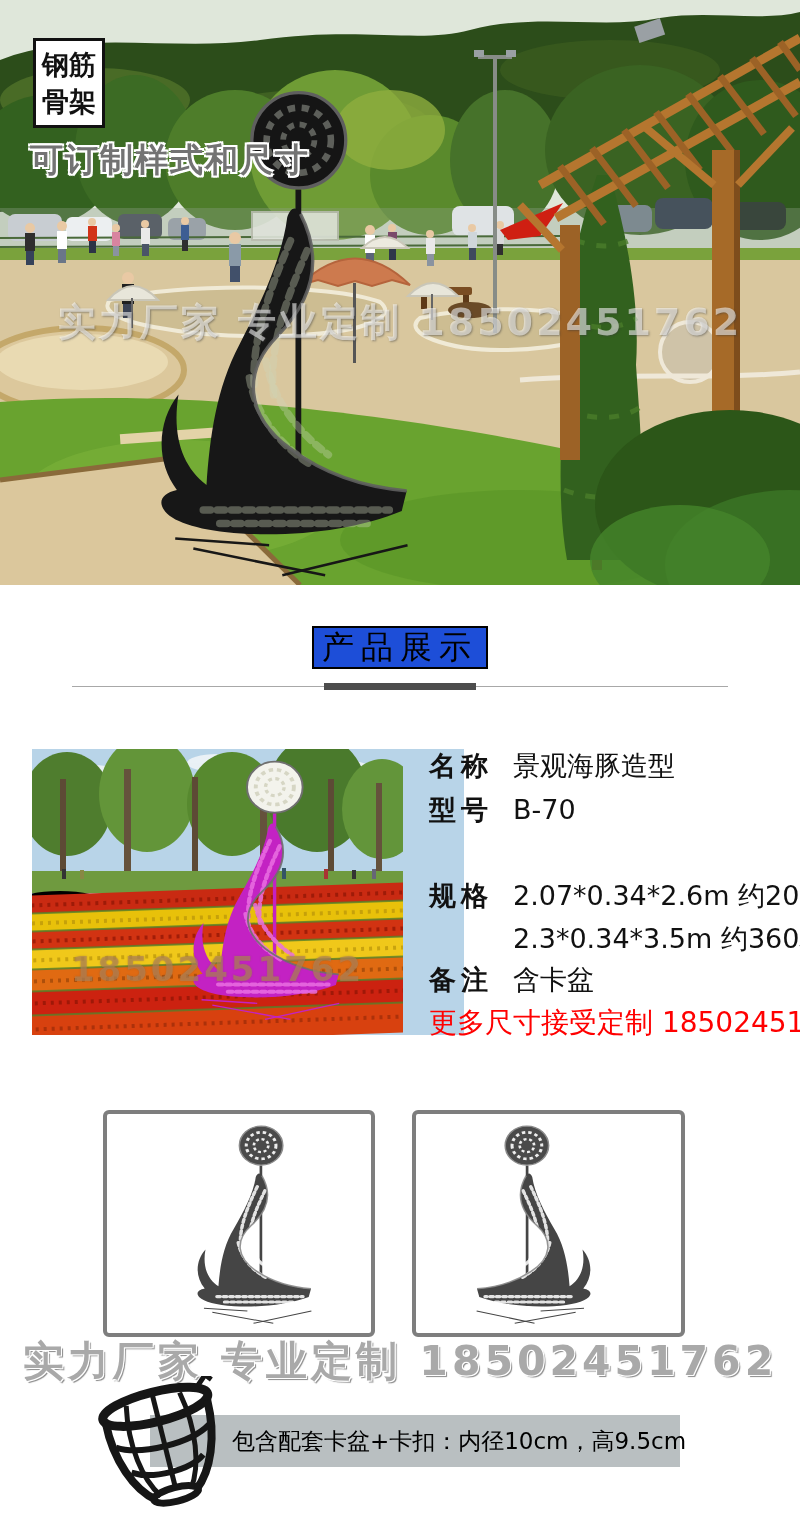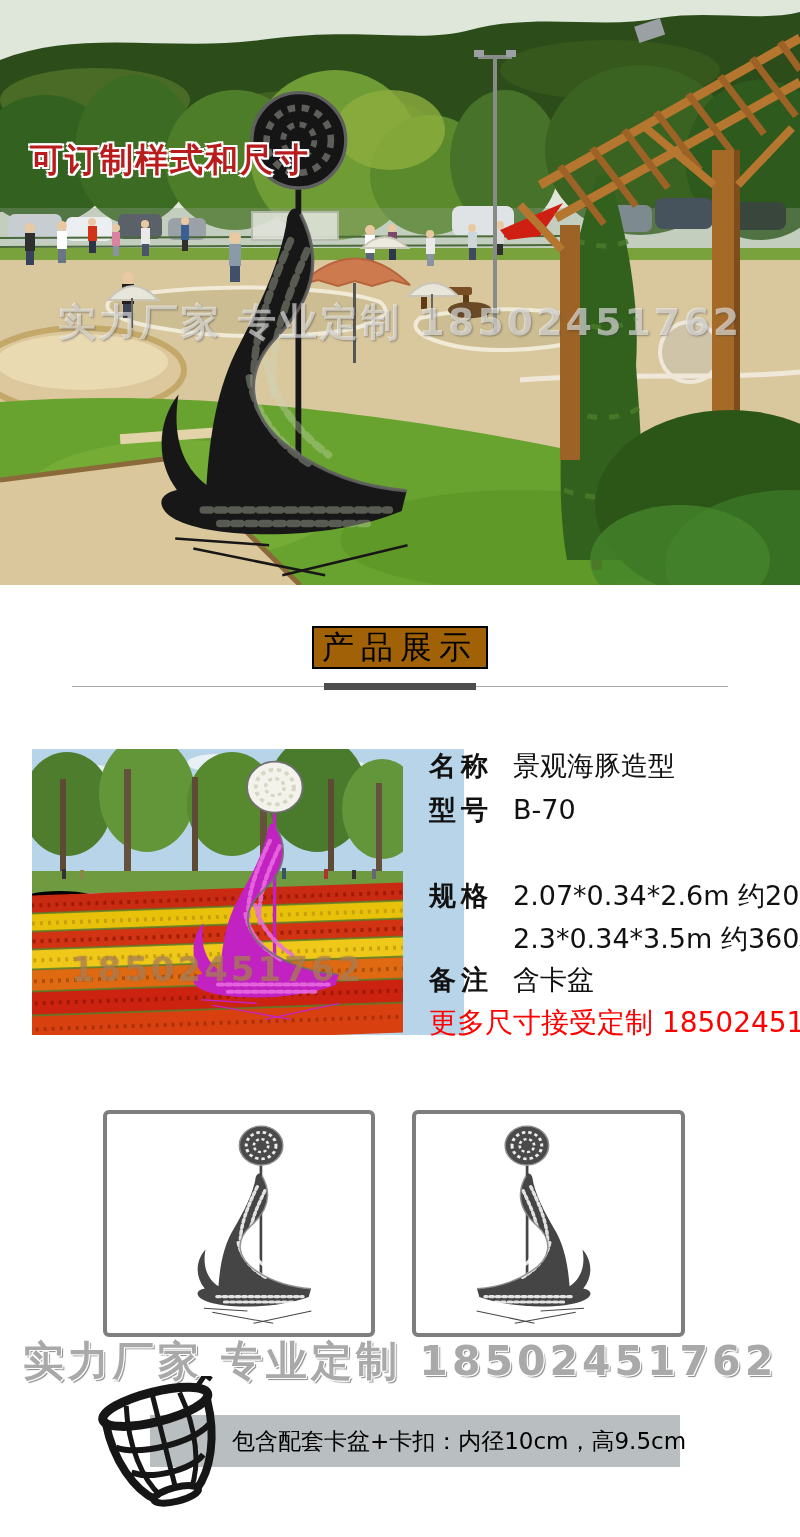--- a/index.html
+++ b/index.html
@@ -5,29 +5,29 @@
   html,body{margin:0;padding:0;background:#ffffff;}
   body{font-family:"DejaVu Sans","Liberation Sans",sans-serif;}
   .page{position:relative;width:800px;height:1537px;background:#fff;overflow:hidden;}
   .abs{position:absolute;}
 
   
   .hero{left:0;top:0;width:800px;height:585px;overflow:hidden;background:#dfe7da;}
   .hero svg{display:block;}
   .badge{left:33px;top:38px;width:56px;padding:5px 5px;background:#fff;border:3px solid #111;
          color:#111;font-size:27px;font-weight:bold;line-height:37px;text-align:center;white-space:pre-line;}
-  .slogan{left:30px;top:138px;font-size:33px;font-weight:bold;color:#b91c1c;letter-spacing:2px;white-space:nowrap;
+  .slogan{left:30px;top:138px;font-size:33px;font-weight:bold;color:#737373;letter-spacing:2px;white-space:nowrap;
           text-shadow:-2px -2px 0 #fff,2px -2px 0 #fff,-2px 2px 0 #fff,2px 2px 0 #fff,0 2px 0 #fff,0 -2px 0 #fff;}
   .wm-hero{left:0;top:297px;width:800px;text-align:center;font-size:38px;font-weight:bold;
            color:rgba(255,255,255,0.55);letter-spacing:3px;white-space:nowrap;
            text-shadow:1px 1px 2px rgba(60,60,60,0.45);}
 
   
   .head-box{left:312px;top:626px;width:176px;height:43px;border:2px solid #000;box-sizing:border-box;
-            text-align:center;font-size:32px;color:#000;line-height:39px;letter-spacing:7px;background:#a16207;}
+            text-align:center;font-size:32px;color:#000;line-height:39px;letter-spacing:7px;background:#1d4ed8;}
   .rule{left:72px;top:686px;width:656px;height:1px;background:#a8a8a8;}
   .rule-bold{left:324px;top:683px;width:152px;height:7px;background:#4d4d4d;}
 
   
   .photo{left:32px;top:749px;width:432px;height:286px;overflow:hidden;background:#b8d4e8;}
   .wm-photo{left:0;top:200px;width:371px;text-align:center;font-size:34px;font-weight:bold;
             color:rgba(178,132,88,0.62);letter-spacing:3px;text-shadow:0 0 2px rgba(120,90,60,0.4);}
   .spec-row{left:429px;font-size:27px;color:#111;white-space:nowrap;}
   .spec-row .lb{display:inline-block;width:84px;letter-spacing:5px;font-weight:bold;}
   .spec-note{left:429px;top:1004px;font-size:28px;color:#ff0000;white-space:nowrap;}
@@ -278,20 +278,21 @@
             <rect x="636" y="22" width="27" height="17" fill="#9aa0a4"></rect>
           </g>
       </g>
 
       <g>
         <ellipse cx="730" cy="505" rx="135" ry="95" fill="#2c5618"></ellipse>
         <ellipse cx="790" cy="565" rx="125" ry="75" fill="#387023"></ellipse>
         <ellipse cx="680" cy="560" rx="90" ry="55" fill="#45842b" opacity="0.8"></ellipse>
       </g>
     </svg>
+    <div class="abs badge"><span>钢筋</span><br><span>骨架</span></div>
     <div class="abs slogan">可订制样式和尺寸</div>
     <div class="abs wm-hero">实力厂家 专业定制  18502451762</div>
   </div>
 
   <div class="abs head-box">产品展示</div>
   <div class="abs rule"></div>
   <div class="abs rule-bold"></div>
 
   <div class="abs photo">
     <svg width="371" height="286" viewBox="0 0 371 286">

